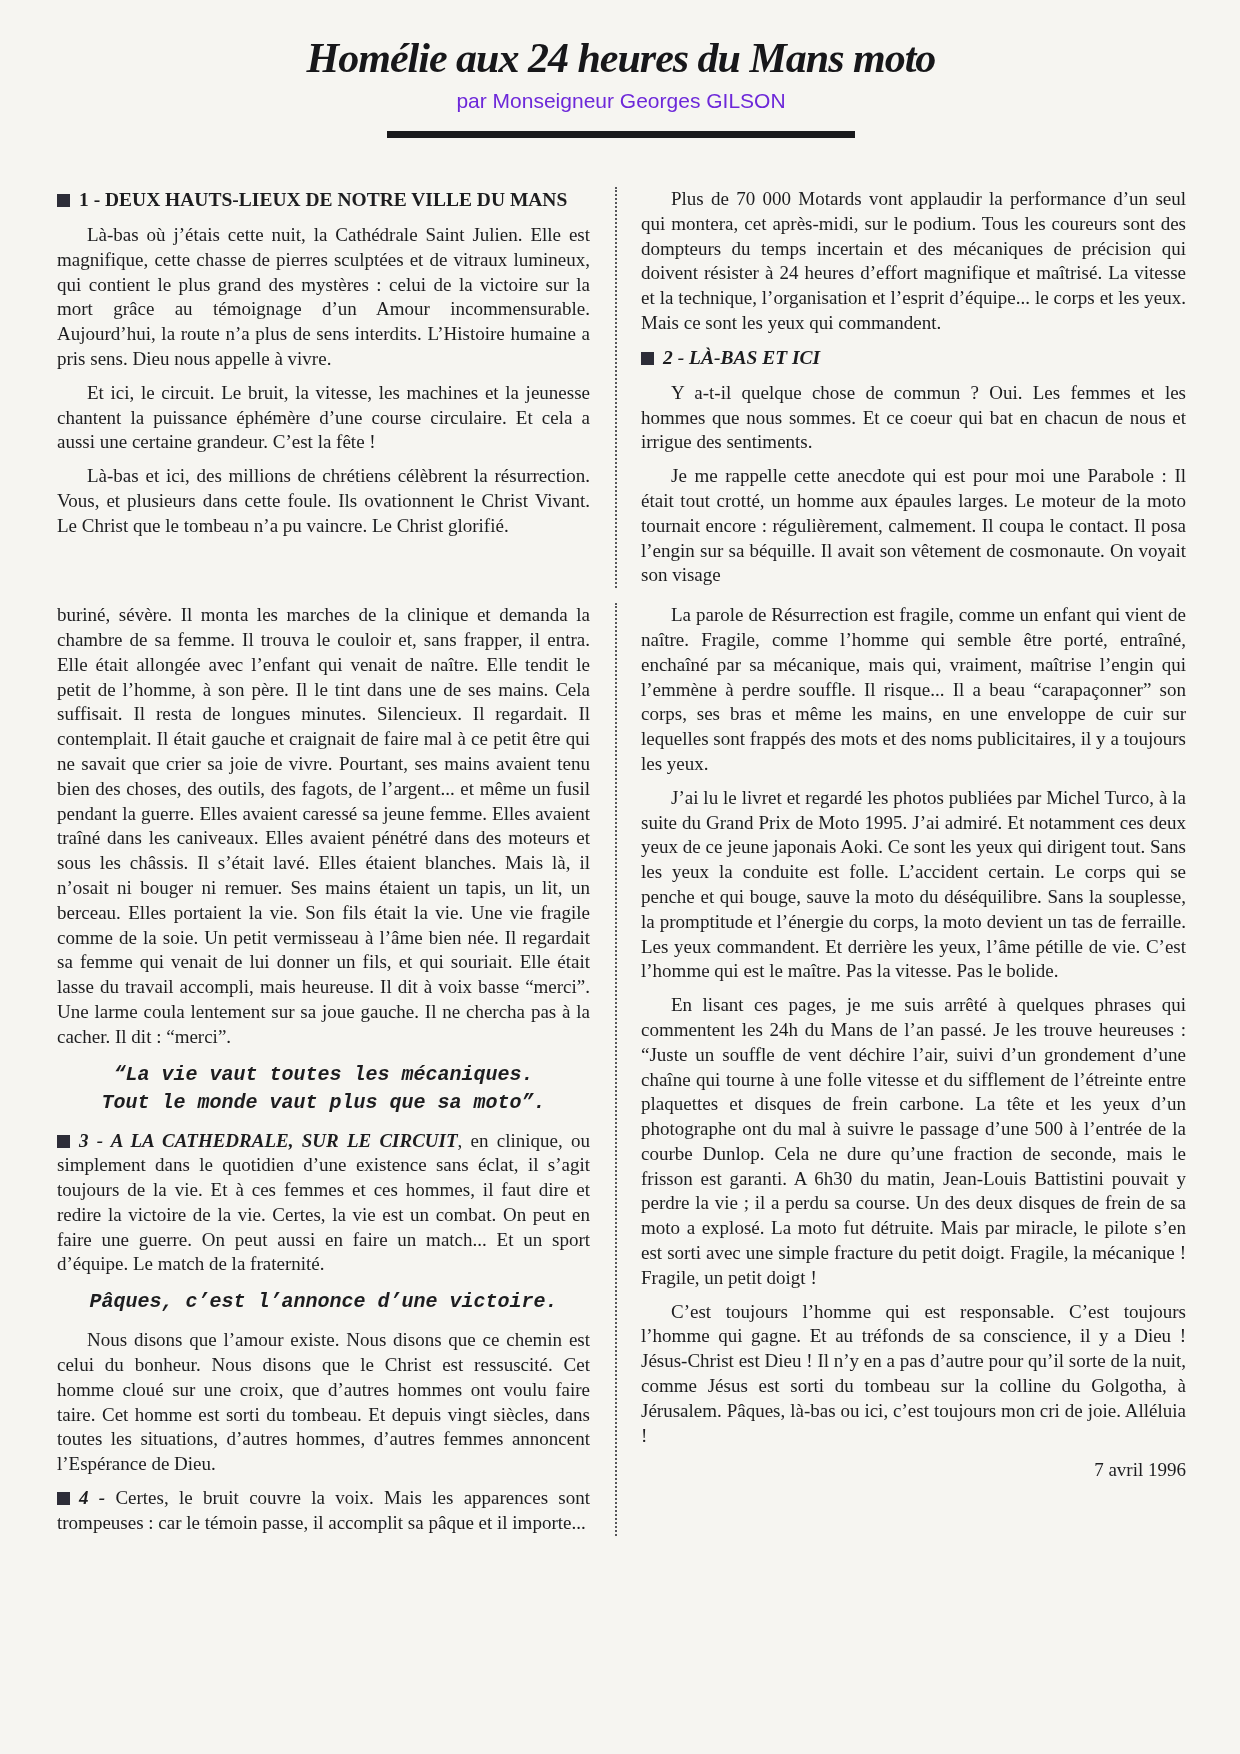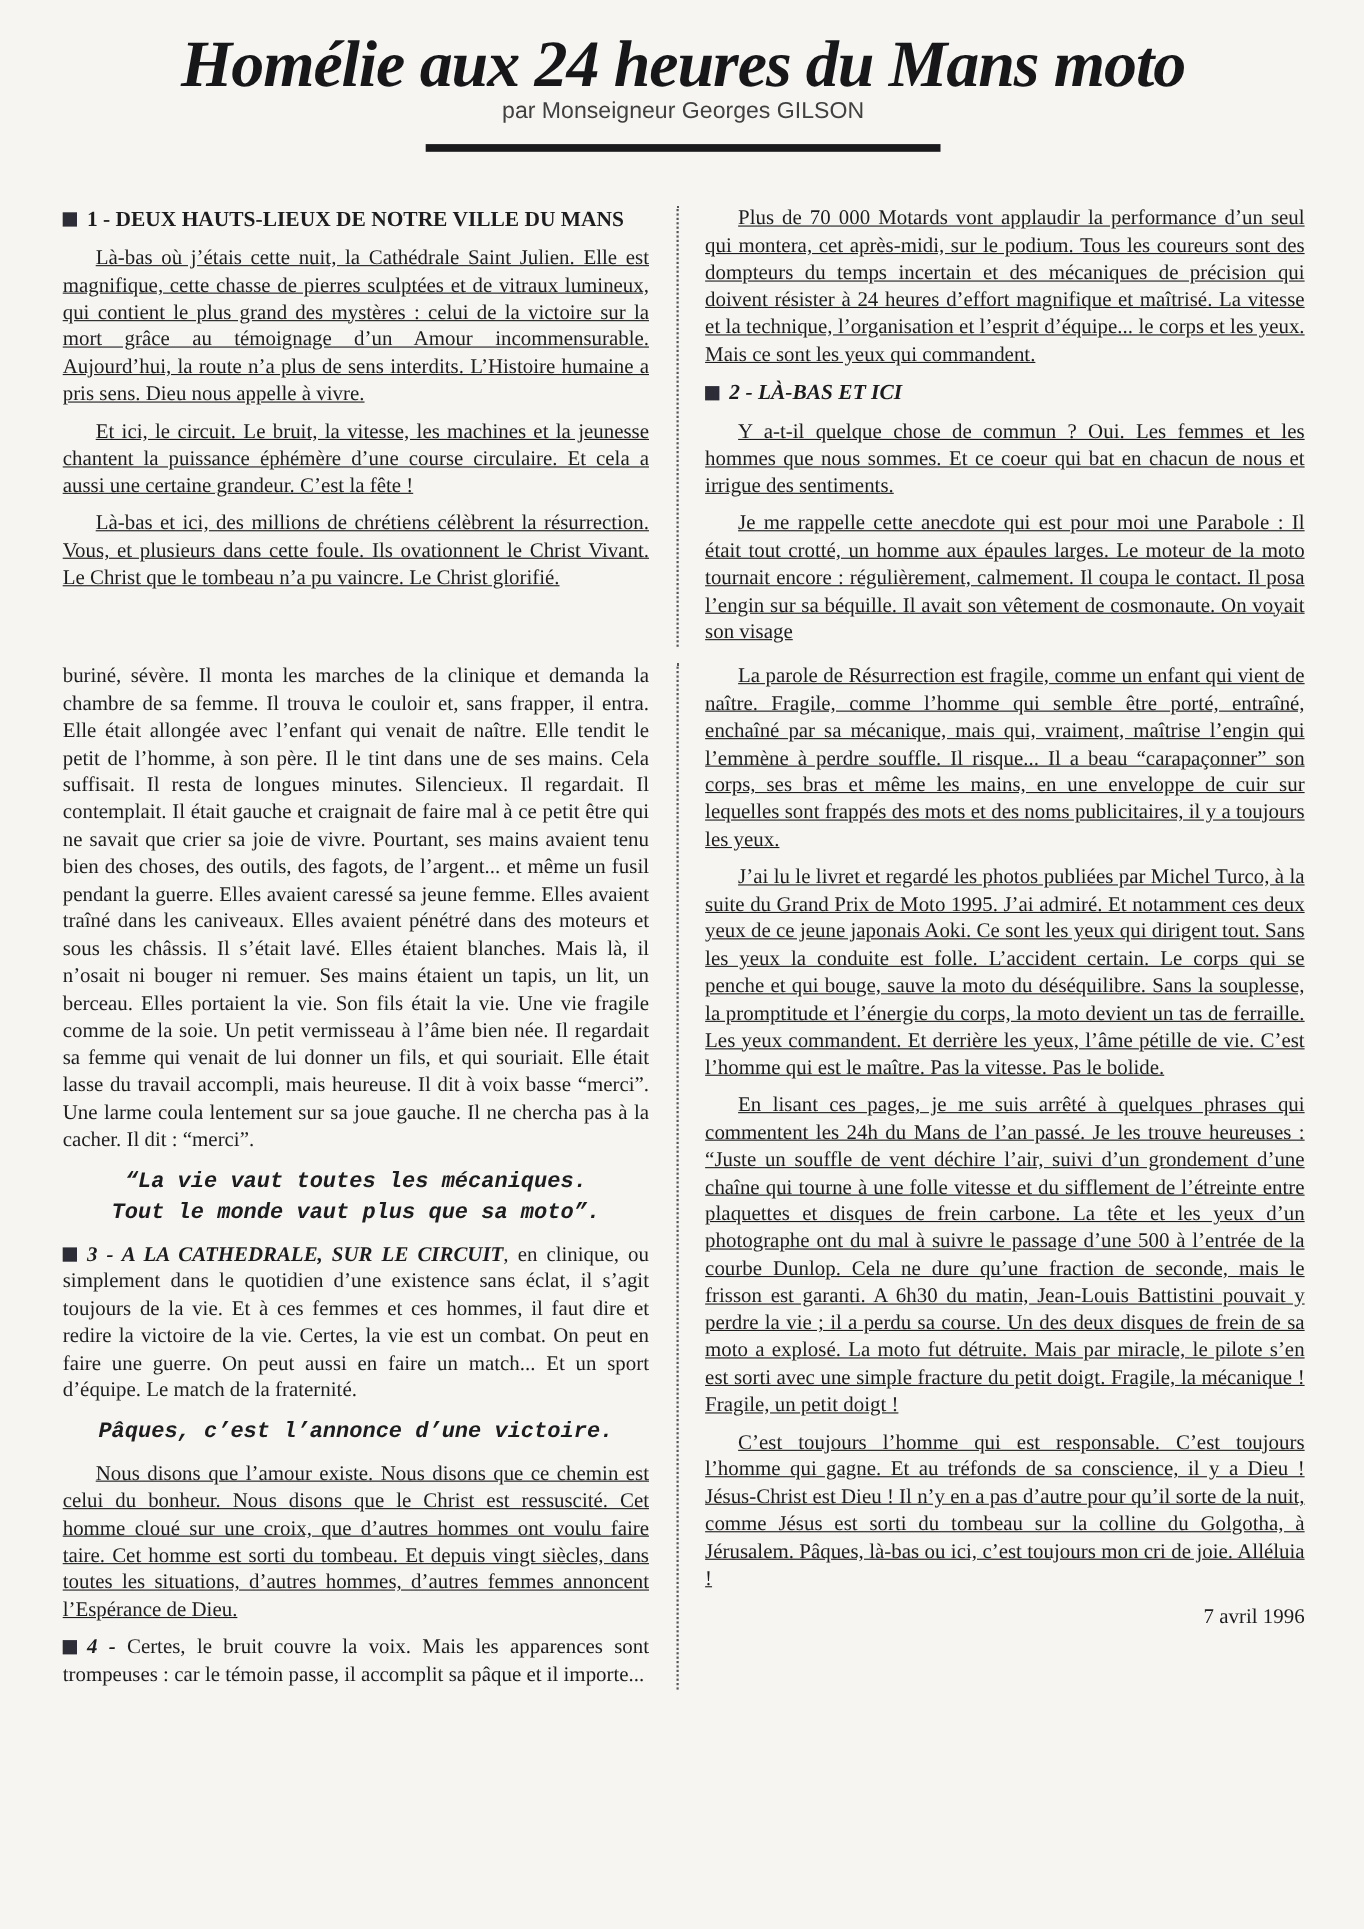--- a/index.html
+++ b/index.html
@@ -12,31 +12,31 @@
     padding:26px 55px 0 57px;
     overflow:hidden;
     font-family:"Liberation Serif", serif;
     color:#1d1d1f;
   }
   .title {
     margin:6px 0 4px;
     text-align:center;
     font-style:italic;
     font-weight:bold;
-    font-size:60px;
+    font-size:42px;
     line-height:52px;
     letter-spacing:-1px;
     color:#17171a;
   }
   .byline {
     text-align:center;
     font-family:"Liberation Sans", sans-serif;
     font-size:21px;
     line-height:26px;
-    color:#404040;
+    color:#6d28d9;
     margin-bottom:17px;
   }
   .title-rule {
     width:468px; height:7px;
     background:#1a1a1c;
     margin:0 auto;
   }
   .cols { display:flex; align-items:stretch;justify-content:space-between; }
   .cols.top { margin-top:49px; }
   .cols.bottom { margin-top:15px; }
@@ -47,21 +47,21 @@
     border-left:2px dotted #55555a;
     margin-left:25px;
     margin-right:24px;
   }
   p {
     margin:0 0 9px;
     text-align:justify;
     font-size:19px;
     line-height:24.8px;
   }
-  p.indent { text-indent:30px;text-decoration:underline; }
+  p.indent { text-indent:30px; }
   p.noindent { text-indent:0; }
   p.last { margin-bottom:0; }
   .sec-heading {
     font-size:19.5px;
     font-weight:bold;
     line-height:26px;
     margin:0 0 10px;
     text-align:left;
   }
   .sec-heading.mt { margin-top:5px;font-style:italic; }

